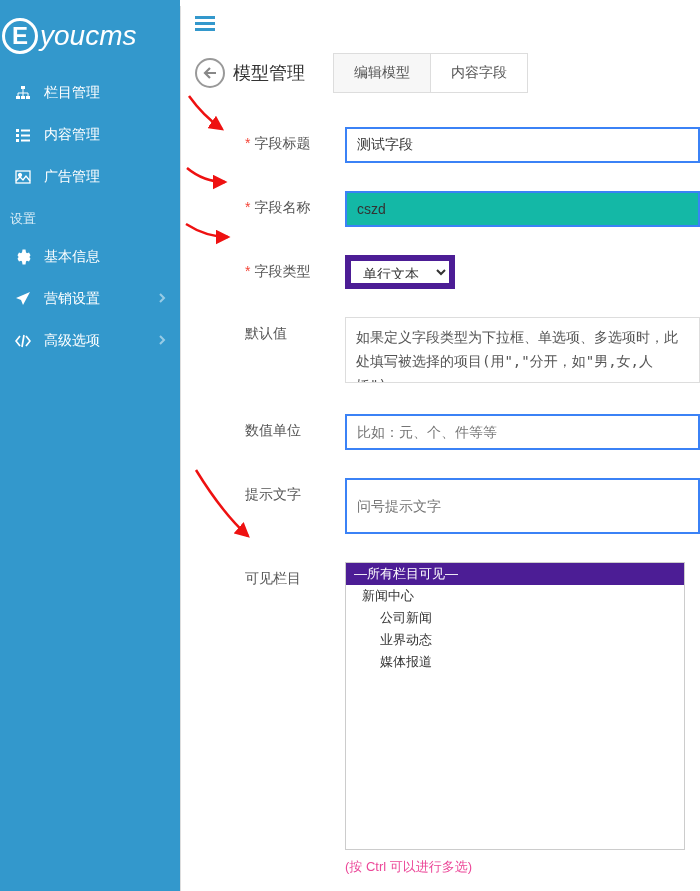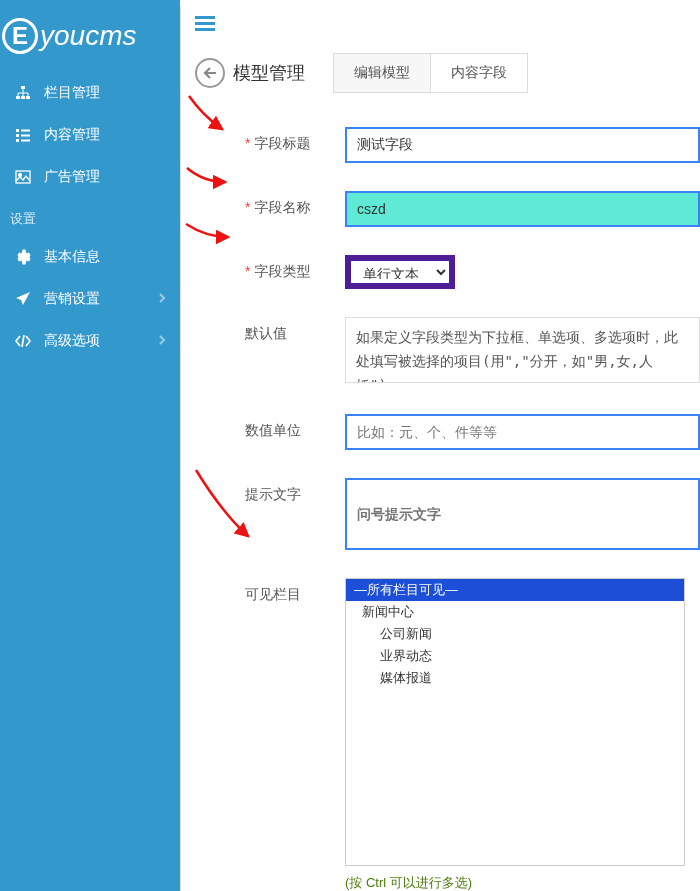--- a/index.html
+++ b/index.html
@@ -29,33 +29,33 @@
     .tab:last-child { border-right: none; }
     .tab.active { background: #fff; }
     
     .form { padding-top: 20px; }
     .form-row { display: flex; align-items: flex-start; margin-bottom: 28px; padding-left: 14px; position: relative; }
     .form-label { width: 150px; text-align: left; padding-left: 50px; padding-top: 8px; color: #555; font-size: 14px; }
     .required { color: #f44336; margin-right: 4px; }
     .form-control { flex: 1; }
     
     input[type="text"] { width: 100%; height: 36px; padding: 6px 10px; border: 2px solid #3b82f6; font-size: 14px; color: #333; }
-    input.highlight { background: #5eead4; }
+    input.highlight { background: #14b8a6; }
     
     select.form-select { width: 110px; height: 34px; padding: 4px 8px; border: 6px solid #4c1d95; font-size: 14px; background: #fff; color: #333; }
     
     textarea.note { width: 100%; height: 66px; padding: 8px 10px; border: 1px solid #ddd; font-size: 14px; line-height: 1.7; color: #555; resize: none; }
     
     .listbox { width: 340px; height: 288px; border: 1px solid #ccc; overflow-y: scroll; background: #fff; }
     .listbox-item { padding: 2px 8px; font-size: 13px; cursor: pointer; }
-    .listbox-item.selected { background: #1d4ed8; color: #fff; }
+    .listbox-item.selected { background: #4c1d95; color: #fff; }
     .listbox-item.indent1 { padding-left: 16px; }
     .listbox-item.indent2 { padding-left: 34px; }
     
-    .hint-text { color: #4d7c0f; font-size: 13px; margin-top: 8px; }
+    .hint-text { color: #ec4899; font-size: 13px; margin-top: 8px; }
     
     
     .arrow { position: absolute; pointer-events: none; }
     .arrow svg { display: block; }
   </style>
 </head>
 <body>
 
 <div class="sidebar">
   <div class="logo">
@@ -193,21 +193,21 @@
       <div class="form-control"><textarea class="note" readonly="" style="">如果定义字段类型为下拉框、单选项、多选项时，此处填写被选择的项目(用","分开，如"男,女,人妖")。</textarea></div>
     </div>
 
     <div class="form-row">
       <div class="form-label"><span>数值单位</span></div>
       <div class="form-control"><input type="text" placeholder="比如：元、个、件等等" style=""></div>
     </div>
 
     <div class="form-row">
       <div class="form-label"><span>提示文字</span></div>
-      <div class="form-control"><input type="text" style="height: 72px; font-weight: bold;" placeholder="问号提示文字"></div>
+      <div class="form-control"><input type="text" style="height: 56px;" placeholder="问号提示文字"></div>
     </div>
 
     <div class="form-row">
       <div class="form-label"><span>可见栏目</span></div>
       <div class="form-control">
         <div class="listbox">
           <div class="listbox-item selected">—所有栏目可见—</div>
           <div class="listbox-item indent1">新闻中心</div>
           <div class="listbox-item indent2">公司新闻</div>
           <div class="listbox-item indent2">业界动态</div>

